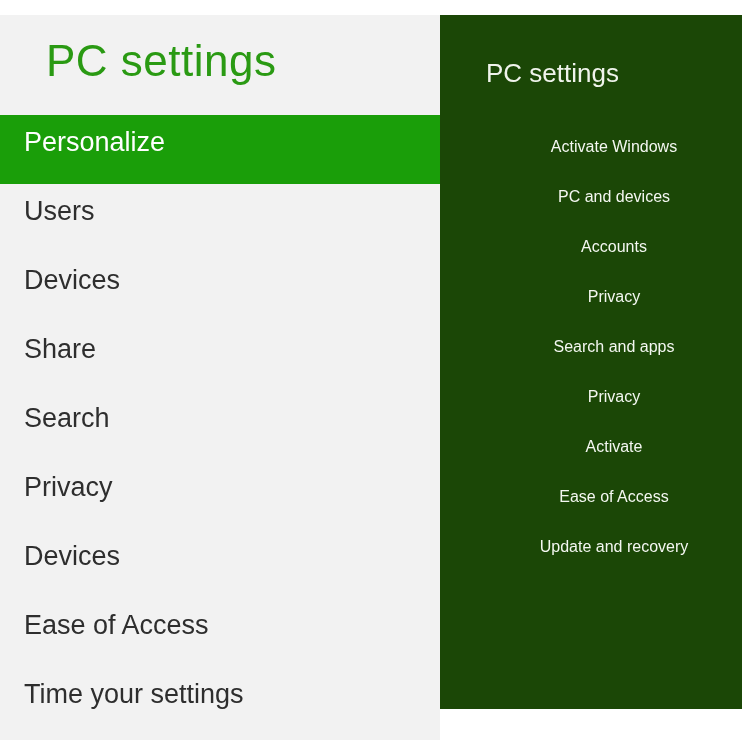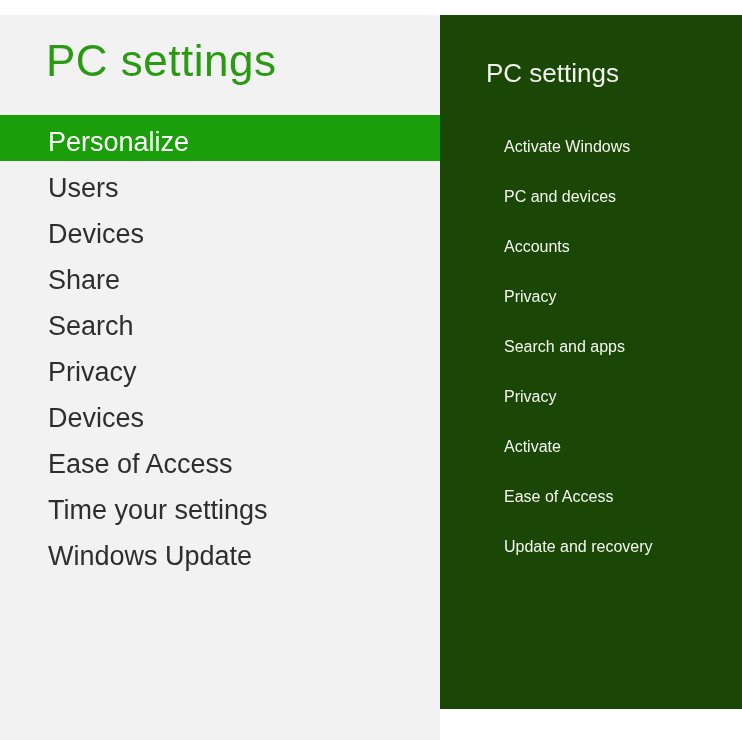--- a/index.html
+++ b/index.html
@@ -50,23 +50,23 @@
 
   #left-nav {
     position: absolute;
     left: 0;
     top: 100px;
     width: 440px;
   }
 
   .nav-item {
     position: relative;
-    height: 46px;
+    height: 69px;
     line-height: 55px;
-    padding-left: 48px;
+    padding-left: 24px;
     font-size: 27px;
     font-weight: 300;
     color: #2e2e2e;
     white-space: nowrap;
     box-sizing: border-box;
   }
 
   .nav-item.selected {
     background: #1a9e09;
     color: #ffffff;
@@ -97,26 +97,27 @@
   #right-nav {
     position: absolute;
     left: 0;
     top: 107px;
     width: 302px;
   }
 
   .right-item {
     height: 50px;
     line-height: 50px;
-    padding-left: 64px;
+    padding-left: 46px;
     font-size: 16px;
     font-weight: 400;
     color: #f4f7f1;
     white-space: nowrap;
     box-sizing: border-box;
+    text-align: center;
   }
 
   
   #watermark {
     position: absolute;
     right: 24px;
     bottom: 4px;
     font-size: 10px;
     font-family: "DejaVu Sans", sans-serif;
     color: #5b5b5b;

